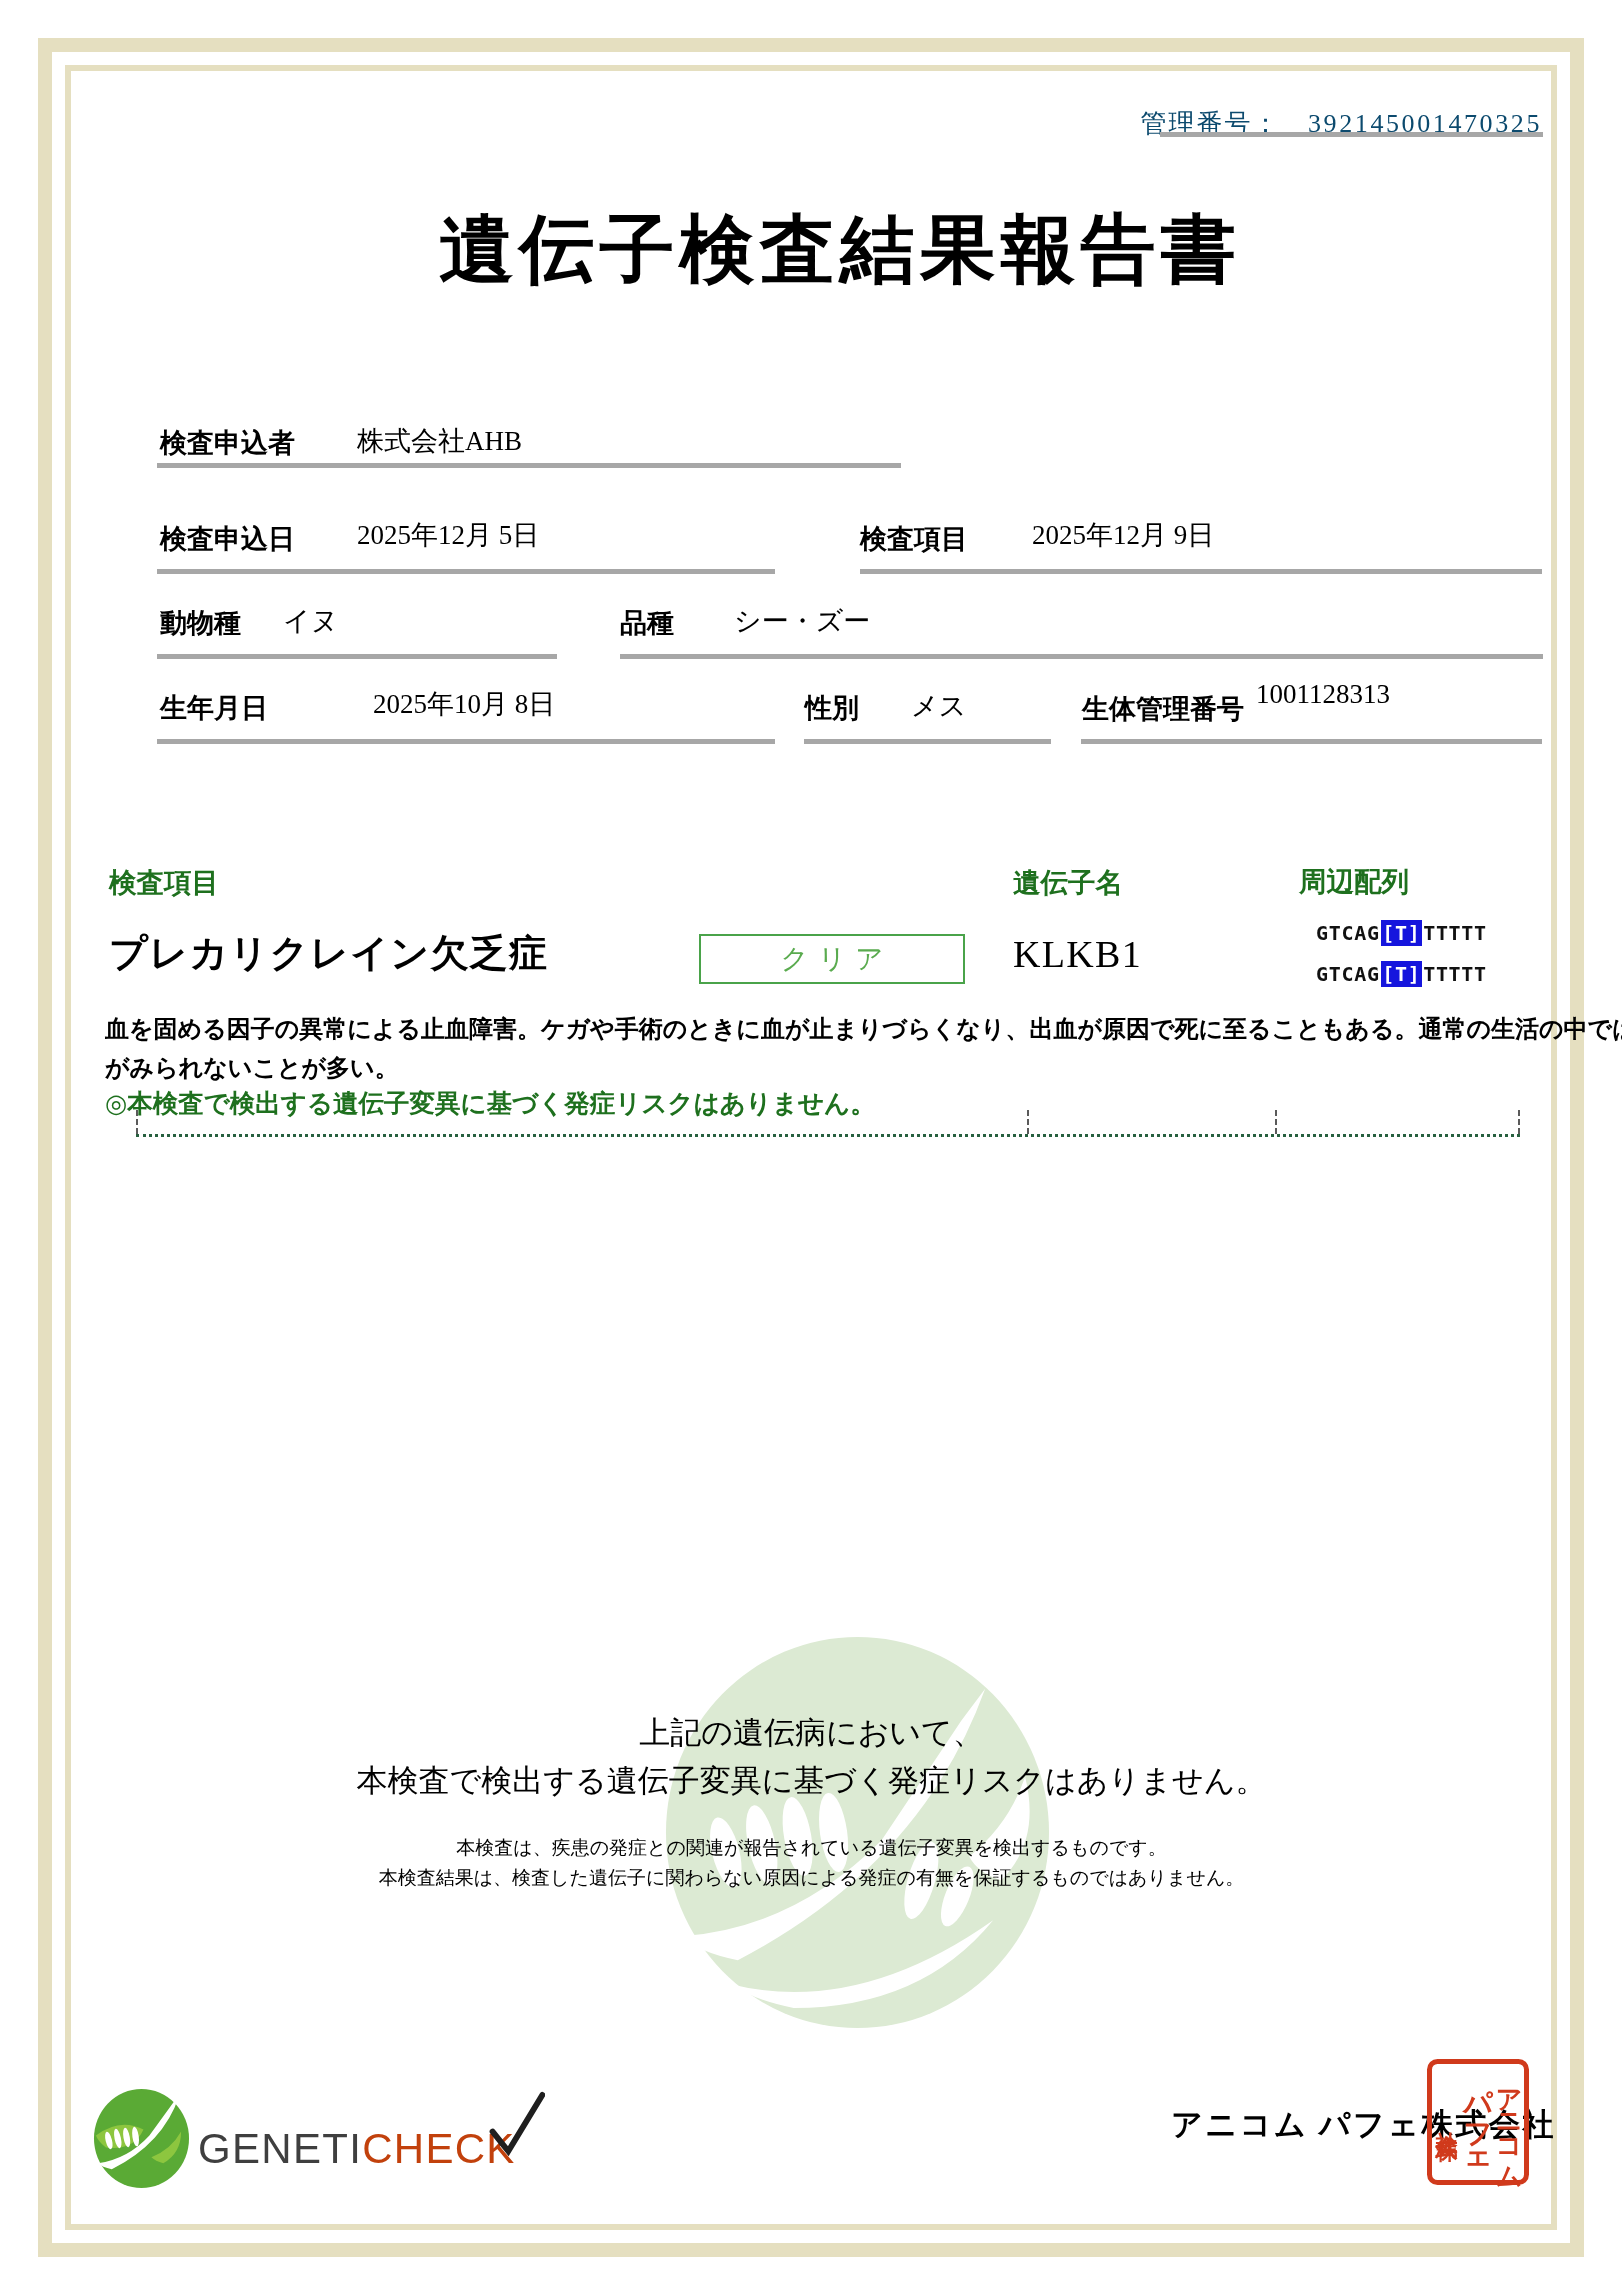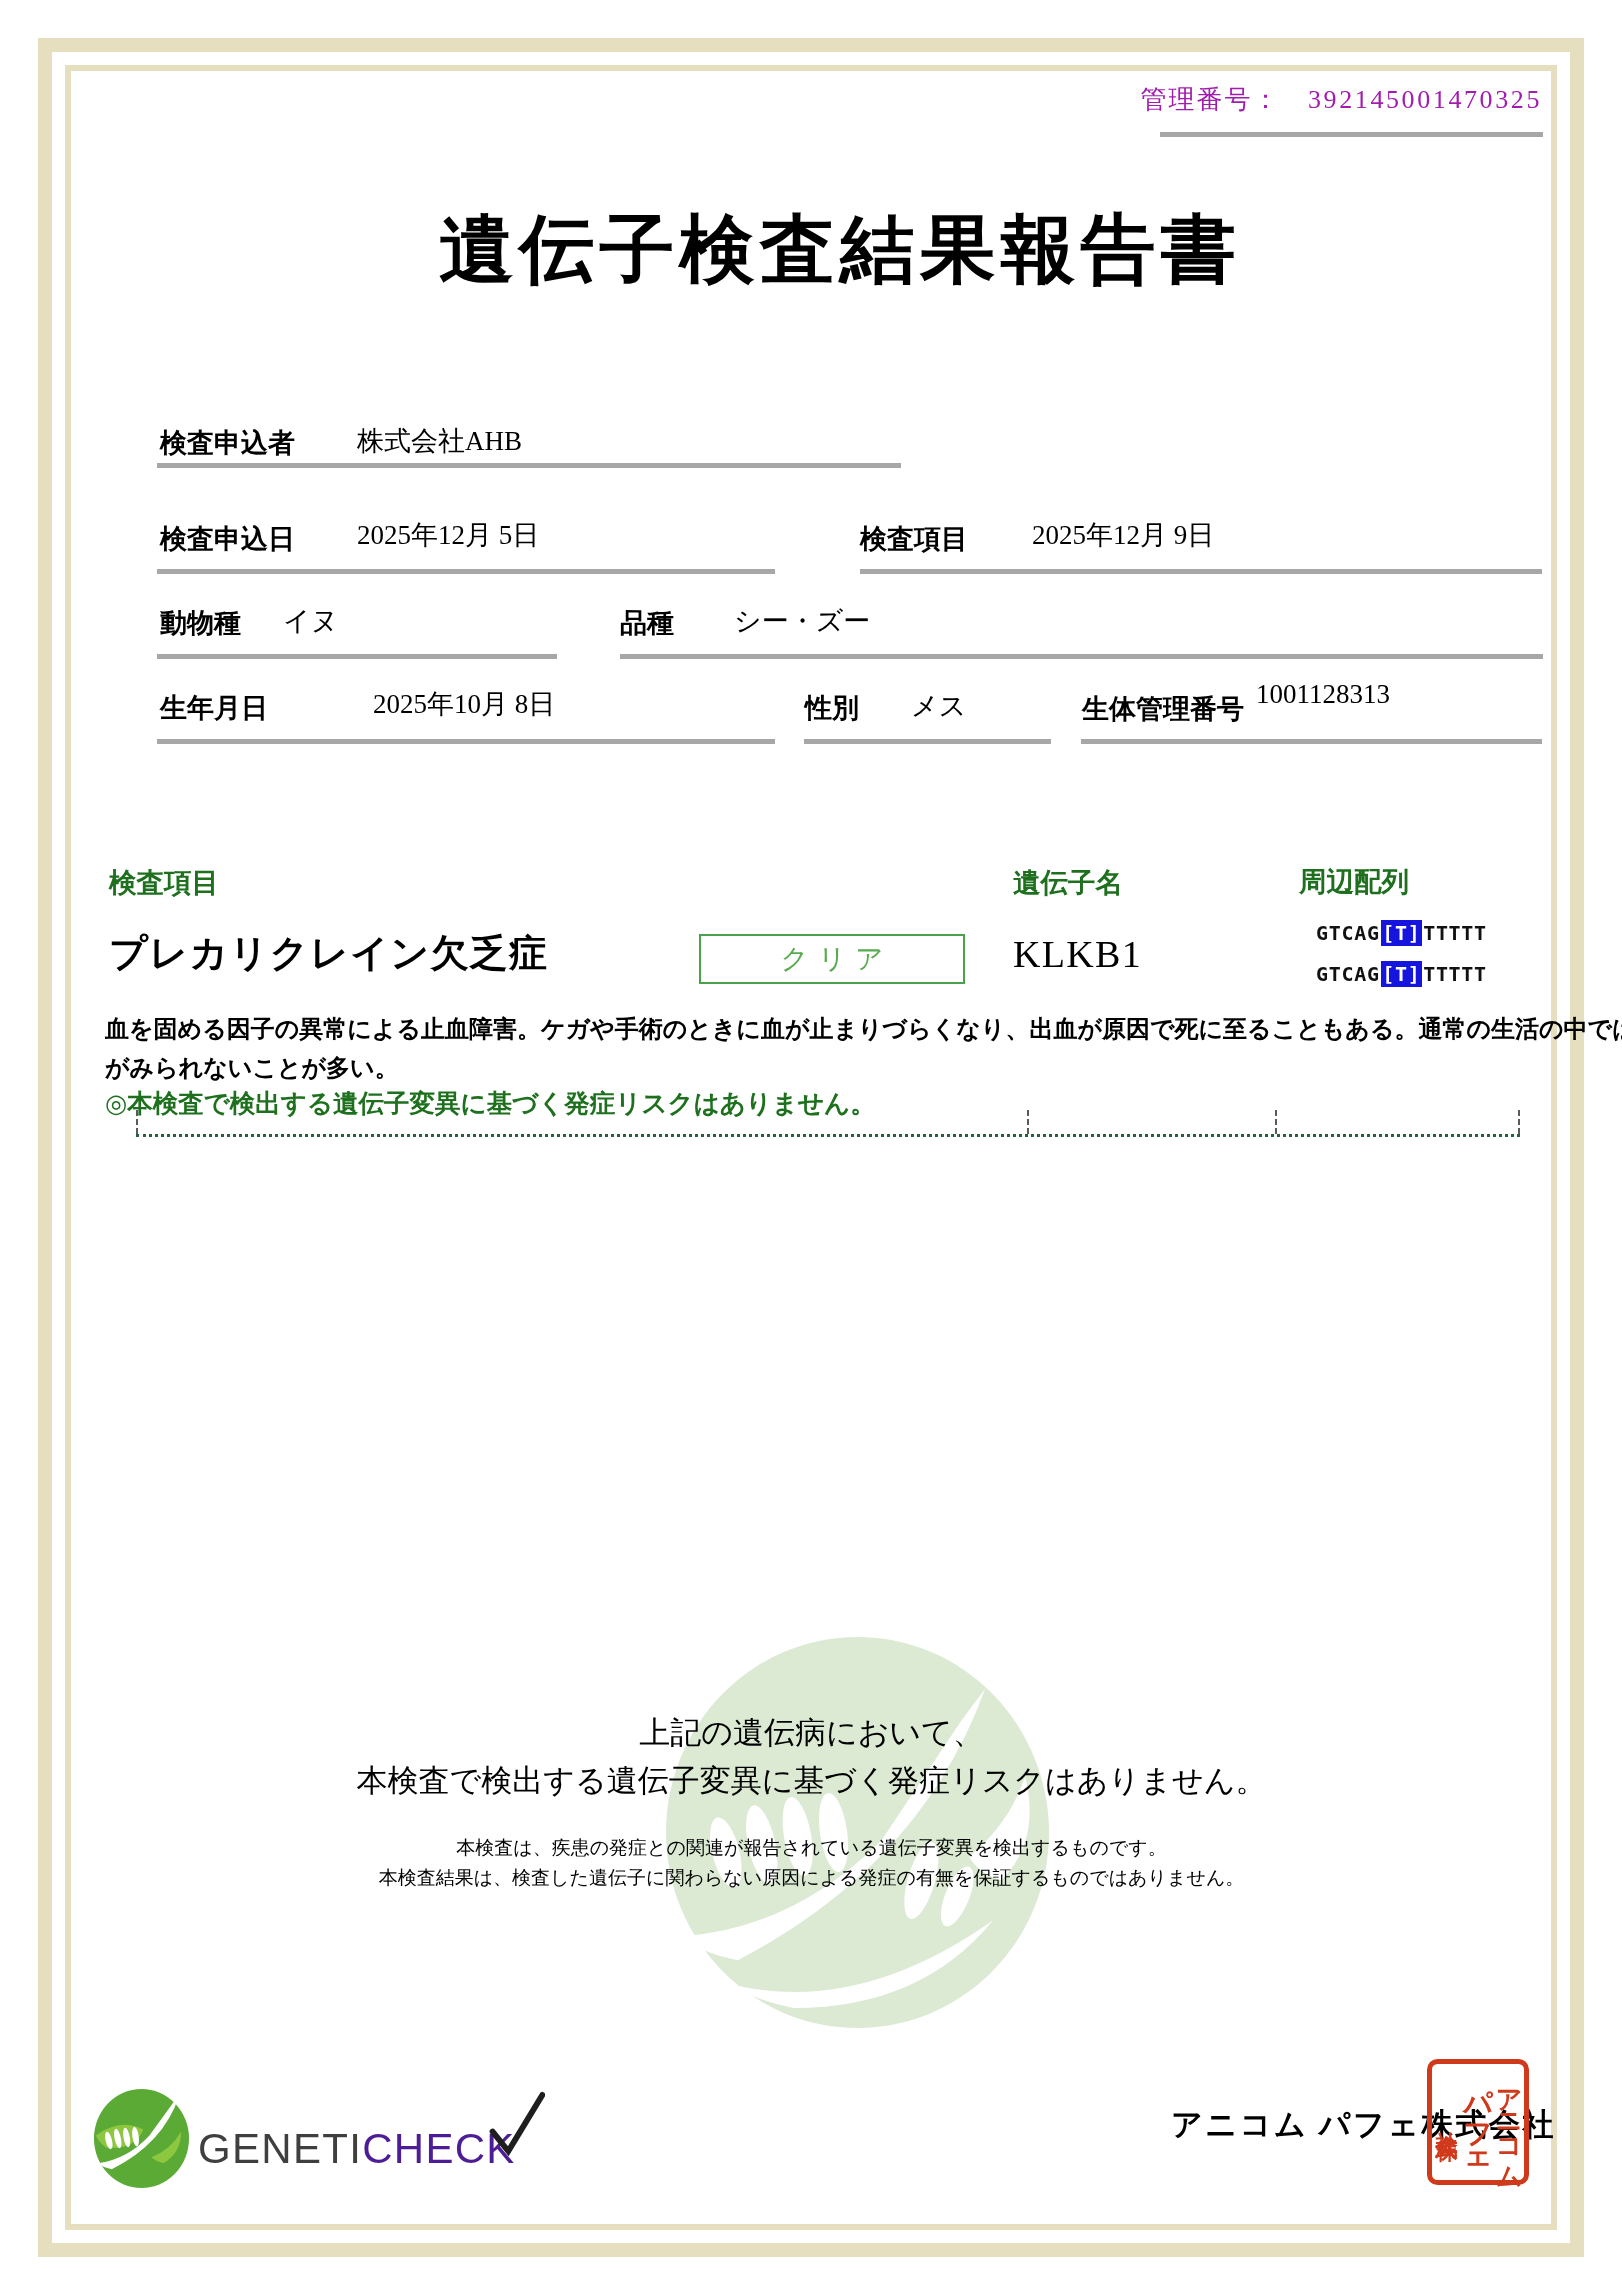--- a/index.html
+++ b/index.html
@@ -9,21 +9,21 @@
   }
   
   .frame-outer{position:absolute;left:38px;top:38px;right:38px;bottom:38px;border:14.4px solid #e5dfc0;pointer-events:none;}
   .frame-inner{position:absolute;left:65px;top:65px;right:65px;bottom:65px;border:6.5px solid #e5dfc0;pointer-events:none;}
 
   .abs{position:absolute;}
   .sans{font-family:"Liberation Sans","DejaVu Sans",sans-serif;}
   .mono{font-family:"DejaVu Sans Mono","Liberation Mono",monospace;}
 
   
-  .ctrl-no{top:82px;right:80px;font-size:26px;color:#a21caf;letter-spacing:2px;white-space:nowrap;}
+  .ctrl-no{top:106px;right:80px;font-size:26px;color:#0c4a6e;letter-spacing:2px;white-space:nowrap;}
   .ctrl-no .val{margin-left:27.5px;letter-spacing:2.6px;}
   .ctrl-bar{top:132px;left:1160px;width:383px;height:5.2px;background:#a7a7a7;}
   .doc-title{top:200px;left:0;width:100%;text-align:center;font-size:75px;font-weight:700;letter-spacing:5.2px;padding-left:29px;}
 
   
   .flabel{font-size:27px;font-weight:700;white-space:nowrap;}
   .fvalue{font-size:27px;white-space:nowrap;}
   .ubar{height:5.2px;background:#a7a7a7;}
 
   
@@ -53,21 +53,21 @@
   .notes{margin-top:27.5px;}
 
   
   .watermark{left:658px;top:1633px;width:399px;height:399px;z-index:0;}
   .summary,.footer-el{z-index:2;}
 
   
   .logo-mark{left:92px;top:2084px;width:99px;height:107px;}
   .wordmark{left:198px;top:2125px;font-size:42px;letter-spacing:1.3px;white-space:nowrap;font-weight:400;}
   .wordmark .g1{color:#3f3f3f;}
-  .wordmark .g2{color:#4c1d95;}
+  .wordmark .g2{color:#c2410c;}
   .check-overlay{left:486px;top:2091px;width:59px;height:72px;}
   .company{left:1171px;top:2104px;font-size:31px;font-weight:700;letter-spacing:2.6px;white-space:nowrap;z-index:1;}
   .seal{
     left:1427px;top:2059px;width:102px;height:126px;border:5.9px solid #d03a1c;border-radius:10.5px;
     display:flex;flex-direction:row-reverse;justify-content:center;align-items:stretch;
     padding:5.2px 1.3px;box-sizing:border-box;background:transparent;z-index:2;
   }
   .seal .col{writing-mode:vertical-rl;text-orientation:upright;color:#d03a1c;
     font-weight:700;display:block;line-height:31px;text-align:center;}
   .seal .c1{font-size:26px;letter-spacing:-3.9px;}

